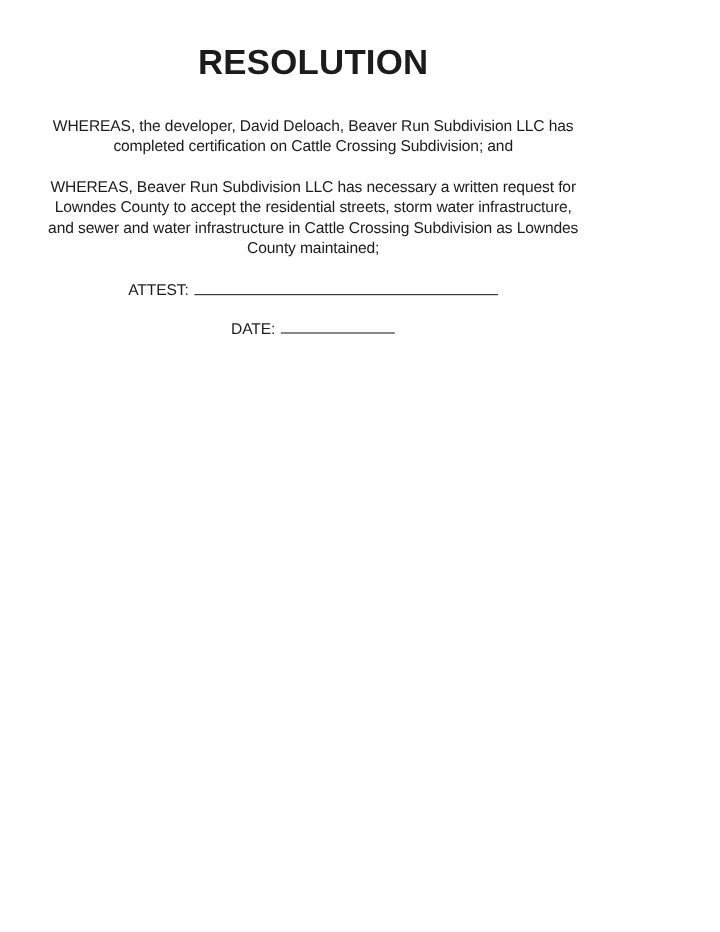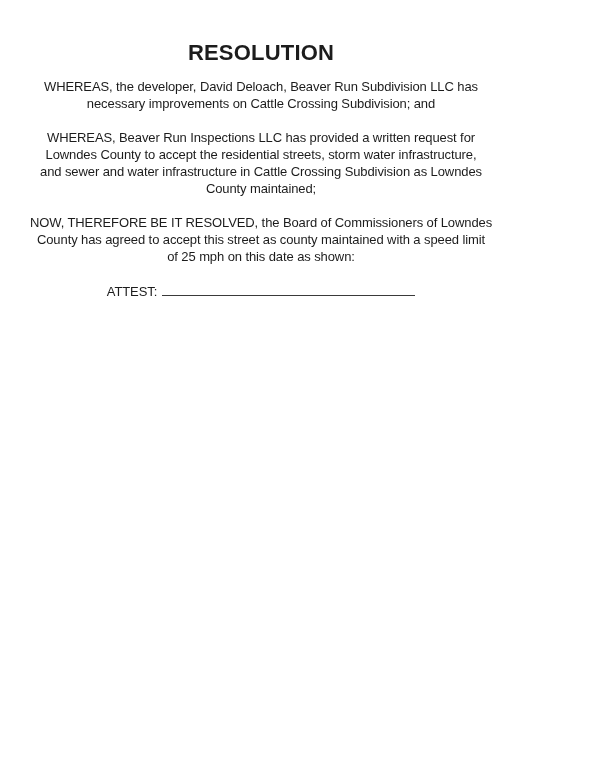--- a/index.html
+++ b/index.html
@@ -16,24 +16,24 @@
     color: #1c1c1c;
     letter-spacing: -0.1px;
     overflow: hidden;
   }
   .page {
     width: 522px;            
     padding-top: 40px;
     text-align: center;
   }
   .doc-title {
-    font-size: 22px;
+    font-size: 29px;
     font-weight: bold;
     line-height: 26px;
-    margin: 0 0 12px 0;
+    margin: 0 0 30px 0;
     letter-spacing: 0.2px;
   }
   .para {
     margin: 0 0 17px 0;
     white-space: pre-line;   
   }
   .sig-row {
     margin: 0;
     white-space: nowrap;
   }
@@ -58,33 +58,33 @@
   }
 </style>
 </head>
 <body>
 
 <div class="page">
 
   <h1 class="doc-title"><span>RESOLUTION</span></h1>
 
   <p class="para">WHEREAS, the developer, David Deloach, Beaver Run Subdivision LLC has
-necessary improvements on Cattle Crossing Subdivision; and</p>
+completed certification on Cattle Crossing Subdivision; and</p>
 
 
 
-  <p class="para">WHEREAS, Beaver Run Inspections LLC has provided a written request for
+  <p class="para">WHEREAS, Beaver Run Subdivision LLC has necessary a written request for
 Lowndes County to accept the residential streets, storm water infrastructure,
 and sewer and water infrastructure in Cattle Crossing Subdivision as Lowndes
 County maintained;</p>
 
-  <p class="para">NOW, THEREFORE BE IT RESOLVED, the Board of Commissioners of Lowndes
-County has agreed to accept this street as county maintained with a speed limit
-of 25 mph on this date as shown:</p>
 
   <div class="sig-row">
     <span>ATTEST:</span><span class="sig-line attest"></span>
   </div>
 
 
+  <div class="sig-row date-row">
+    <span>DATE:</span><span class="sig-line date"></span>
+  </div>
 
 
 </div>
 
 </body></html>

